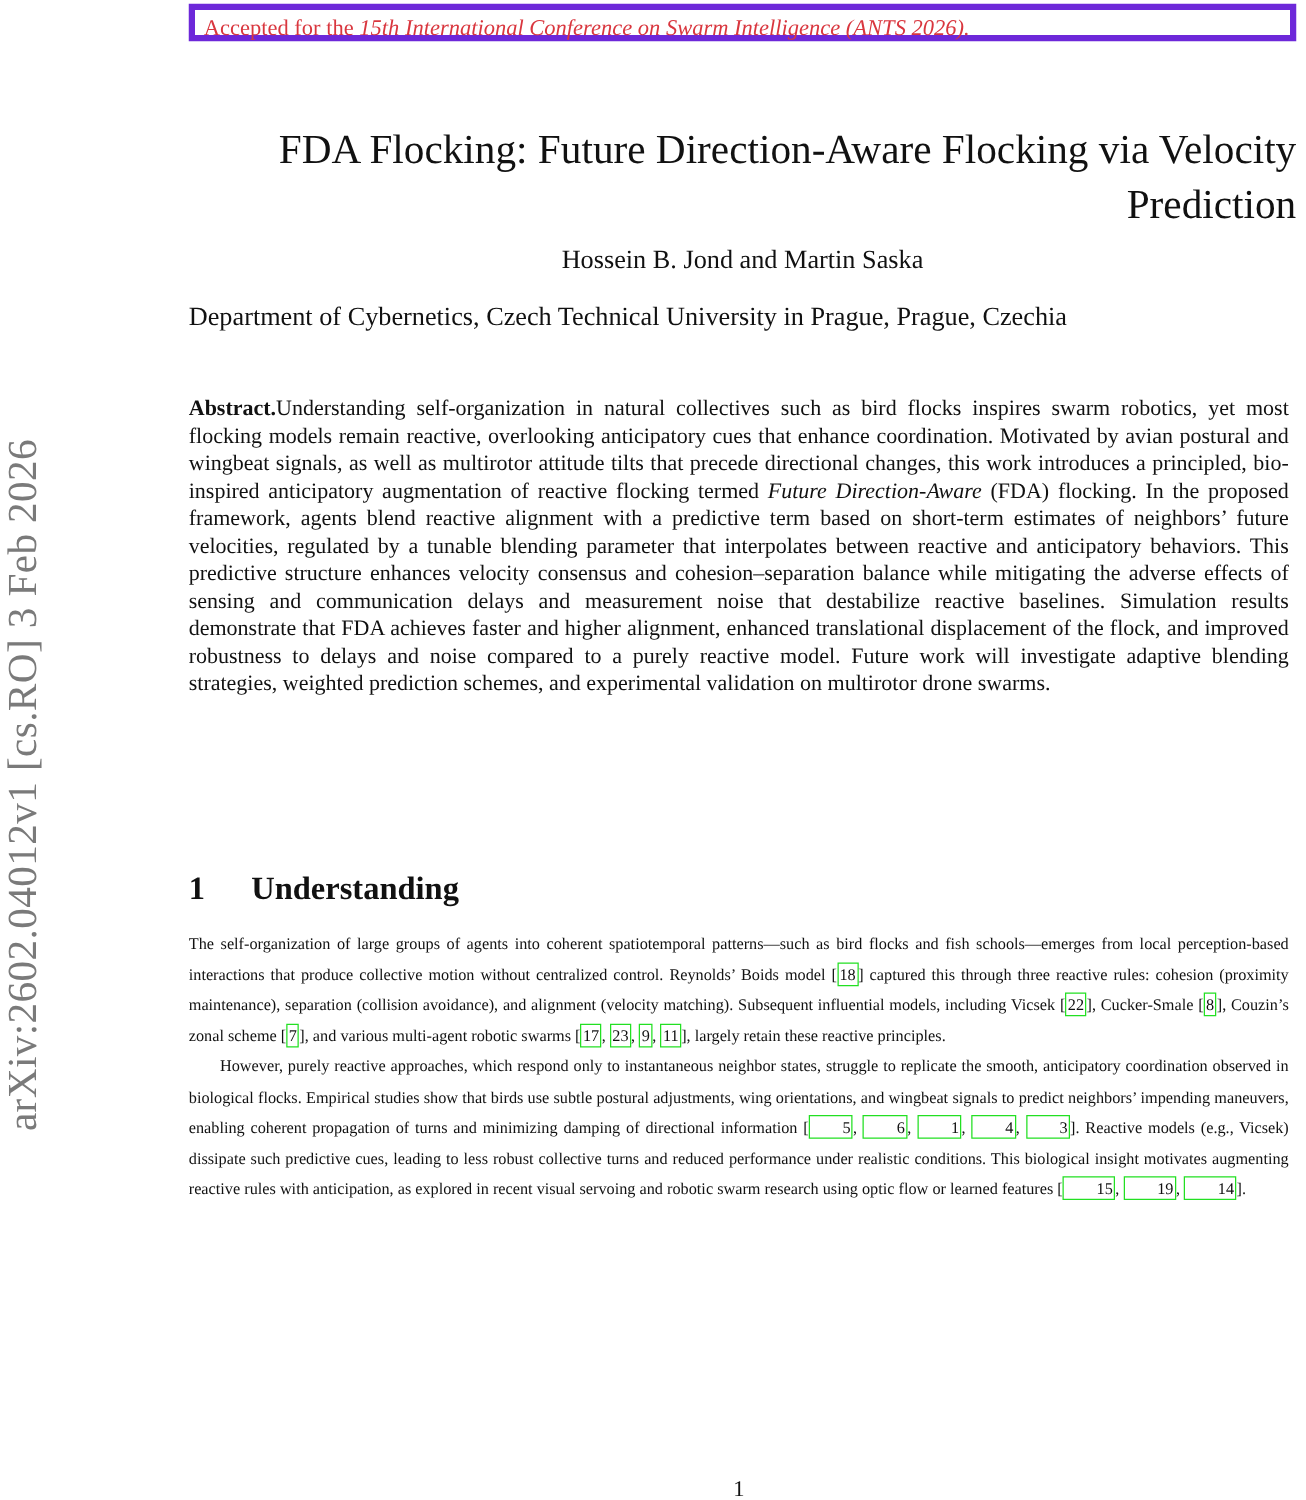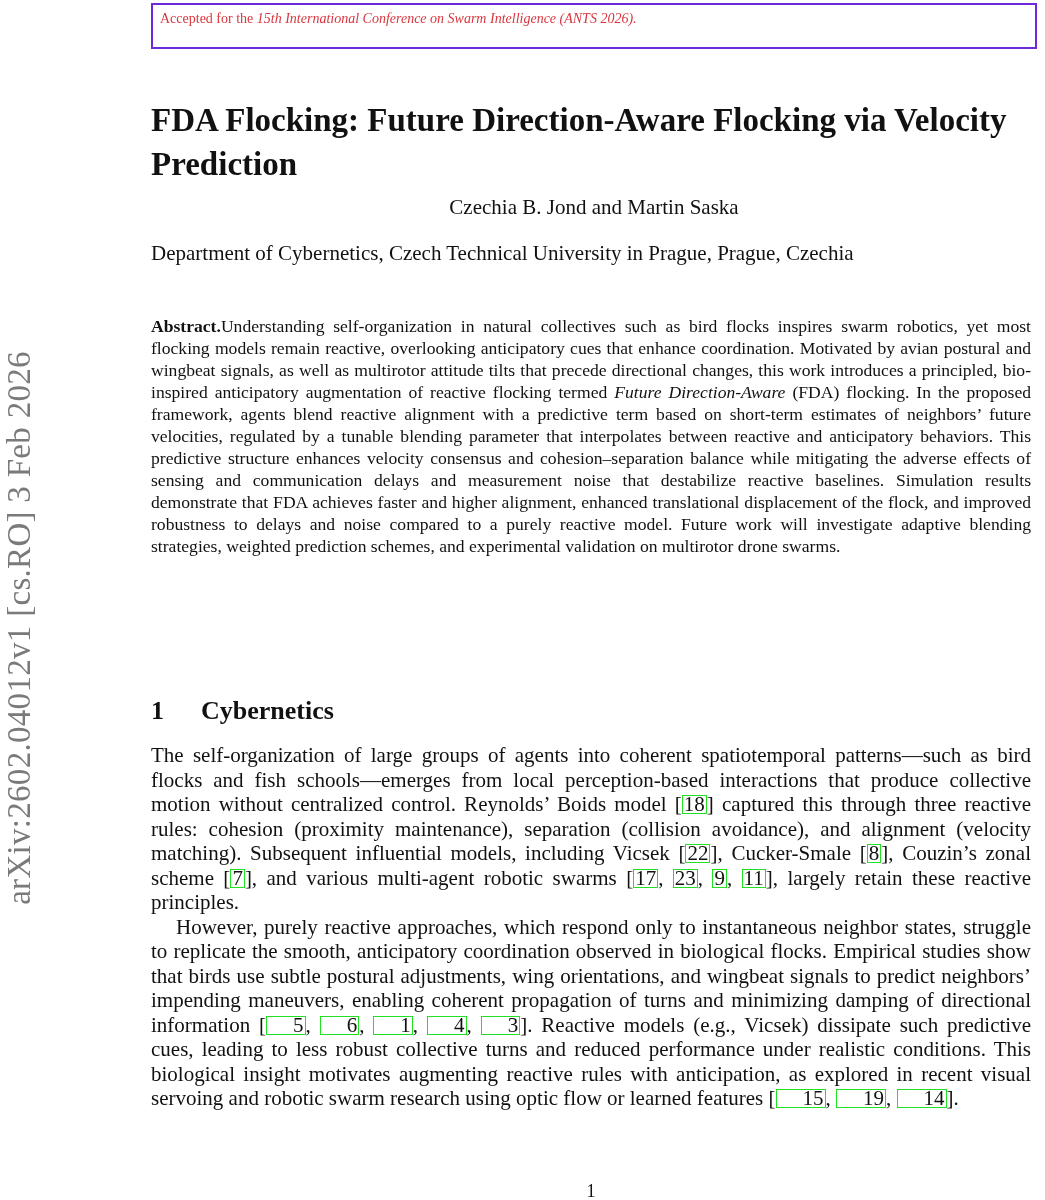--- a/index.html
+++ b/index.html
@@ -1,56 +1,56 @@
 <!DOCTYPE html>
 <html><head>
 <meta charset="utf-8">
 <style>
   html, body { margin:0; padding:0; background:#ffffff; }
   body { width:1045px; height:1200px; position:relative; overflow:hidden;
          font-family:"Liberation Serif","DejaVu Serif",serif; color:#111; }
-  .notice { position:absolute; left:151px; top:3px; width:886px; height:46px;
-            border:2px solid #6d28d9; box-sizing:border-box; color:#d9363e;
-            font-size:14px; line-height:28px; padding-left:7px; white-space:nowrap; }
+  .notice { position:absolute; left:151px; top:3px; width:886px; height:30px;
+            border:5px solid #6d28d9; box-sizing:border-box; color:#d9363e;
+            font-size:18px; line-height:28px; padding-left:7px; white-space:nowrap; }
   .notice i { font-style:italic; }
   .arxiv { position:absolute; left:-341px; top:608px; width:720px; height:40px;
            transform:rotate(-90deg); transform-origin:center center;
            font-size:33px; color:#7a7a7a; text-align:center; white-space:nowrap; line-height:40px; letter-spacing:0.3px; }
-  .title { position:absolute; left:151px; top:98px; width:886px; text-align:left;
-           font-size:33px; line-height:44px;font-weight:bold; }
+  .title { position:absolute; left:151px; top:98px; width:886px; text-align:right;
+           font-size:33px; line-height:44px; }
   .authors { position:absolute; left:151px; top:193px; width:886px; text-align:center;
              font-size:21px; line-height:28px; }
   .affil { position:absolute; left:151px; top:239px; width:886px; 
            font-size:21px; line-height:28px; }
   .abstract { position:absolute; left:151px; top:315px; width:880px;
               font-size:17.6px; line-height:22px; text-align:justify; }
   .abstract b { font-weight:bold; }
   .section { position:absolute; left:151px; top:693px; width:880px;
              font-size:26px; font-weight:bold; line-height:36px; }
   .section .num { display:inline-block; width:50px; }
   .body { position:absolute; left:151px; top:743px; width:880px;
-          font-size:21px; line-height:24.5px; text-align:justify; }
+          font-size:13px; line-height:24.5px; text-align:justify; }
   .body p { margin:0; }
   .body p.indent { text-indent:25px; }
   .cite { display:inline-block; border:1.5px solid #22e022; padding:0 1px; line-height:17px; }
   .pagenum { position:absolute; left:0; top:1181px; width:1182px; text-align:center; font-size:18px; }
 </style>
 </head>
 <body>
 
 <div class="notice"><span>Accepted for the </span><i>15th International Conference on Swarm Intelligence (ANTS 2026).</i></div>
 
 <div class="arxiv">arXiv:2602.04012v1  [cs.RO]  3 Feb 2026</div>
 
 <div class="title">FDA Flocking: Future Direction-Aware Flocking via Velocity Prediction</div>
-<div class="authors">Czechia B. Jond and Martin Saska</div>
+<div class="authors">Hossein B. Jond and Martin Saska</div>
 <div class="affil">Department of Cybernetics, Czech Technical University in Prague, Prague, Czechia</div>
 
 <div class="abstract"><b>Abstract.</b><span>Understanding self-organization in natural collectives such as bird flocks inspires swarm robotics, yet most flocking models remain reactive, overlooking anticipatory cues that enhance coordination. Motivated by avian postural and wingbeat signals, as well as multirotor attitude tilts that precede directional changes, this work introduces a principled, bio-inspired anticipatory augmentation of reactive flocking termed </span><i>Future Direction-Aware</i><span> (FDA) flocking. In the proposed framework, agents blend reactive alignment with a predictive term based on short-term estimates of neighbors’ future velocities, regulated by a tunable blending parameter that interpolates between reactive and anticipatory behaviors. This predictive structure enhances velocity consensus and cohesion–separation balance while mitigating the adverse effects of sensing and communication delays and measurement noise that destabilize reactive baselines. Simulation results demonstrate that FDA achieves faster and higher alignment, enhanced translational displacement of the flock, and improved robustness to delays and noise compared to a purely reactive model. Future work will investigate adaptive blending strategies, weighted prediction schemes, and experimental validation on multirotor drone swarms.</span></div>
 
-<div class="section"><span class="num">1</span><span>Cybernetics</span></div>
+<div class="section"><span class="num">1</span><span>Understanding</span></div>
 
 <div class="body">
   <p><span>The self-organization of large groups of agents into coherent spatiotemporal patterns—such as bird flocks and fish schools—emerges from local perception-based interactions that produce collective motion without centralized control. Reynolds’ Boids model [</span><a class="cite">18</a><span>] captured this through three reactive rules: cohesion (proximity maintenance), separation (collision avoidance), and alignment (velocity matching). Subsequent influential models, including Vicsek [</span><a class="cite">22</a><span>], Cucker-Smale [</span><a class="cite">8</a><span>], Couzin’s zonal scheme [</span><a class="cite">7</a><span>], and various multi-agent robotic swarms [</span><a class="cite">17</a>, <a class="cite">23</a>, <a class="cite">9</a>, <a class="cite">11</a><span>], largely retain these reactive principles.</span></p>
   <p class="indent"><span>However, purely reactive approaches, which respond only to instantaneous neighbor states, struggle to replicate the smooth, anticipatory coordination observed in biological flocks. Empirical studies show that birds use subtle postural adjustments, wing orientations, and wingbeat signals to predict neighbors’ impending maneuvers, enabling coherent propagation of turns and minimizing damping of directional information [</span><a class="cite">5</a>, <a class="cite">6</a>, <a class="cite">1</a>, <a class="cite">4</a>, <a class="cite">3</a><span>]. Reactive models (e.g., Vicsek) dissipate such predictive cues, leading to less robust collective turns and reduced performance under realistic conditions. This biological insight motivates augmenting reactive rules with anticipation, as explored in recent visual servoing and robotic swarm research using optic flow or learned features [</span><a class="cite">15</a>, <a class="cite">19</a>, <a class="cite">14</a><span>].</span></p>
 </div>
 
 <div class="pagenum">1</div>
 
 </body></html>

